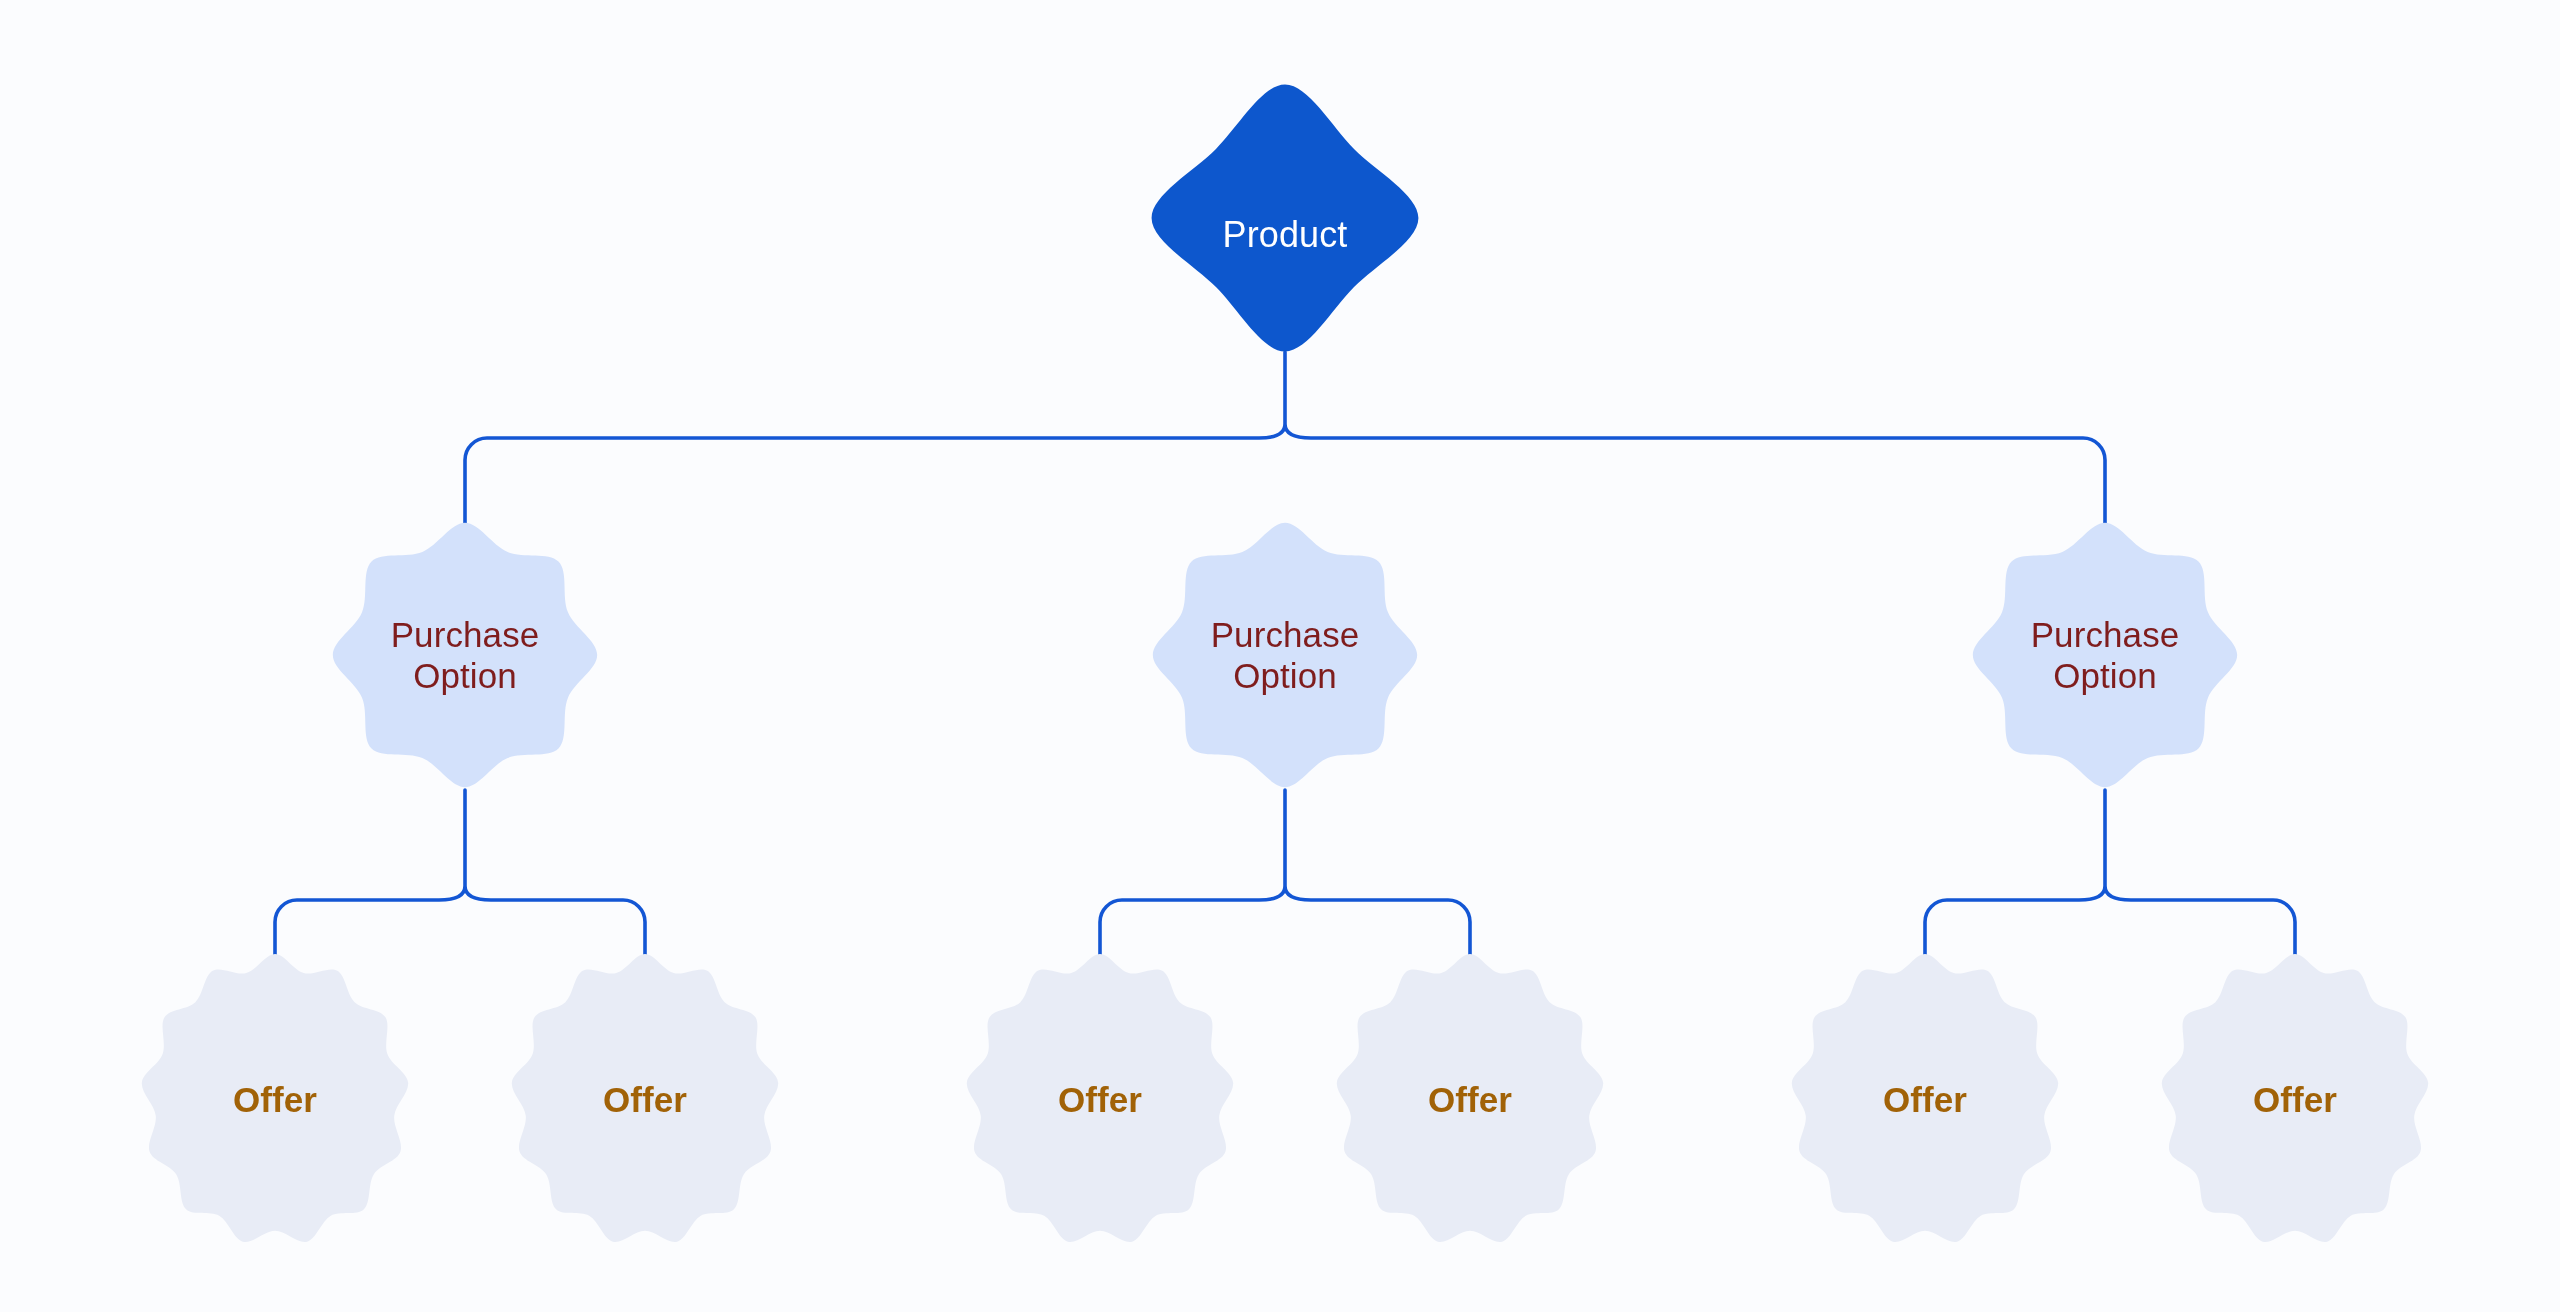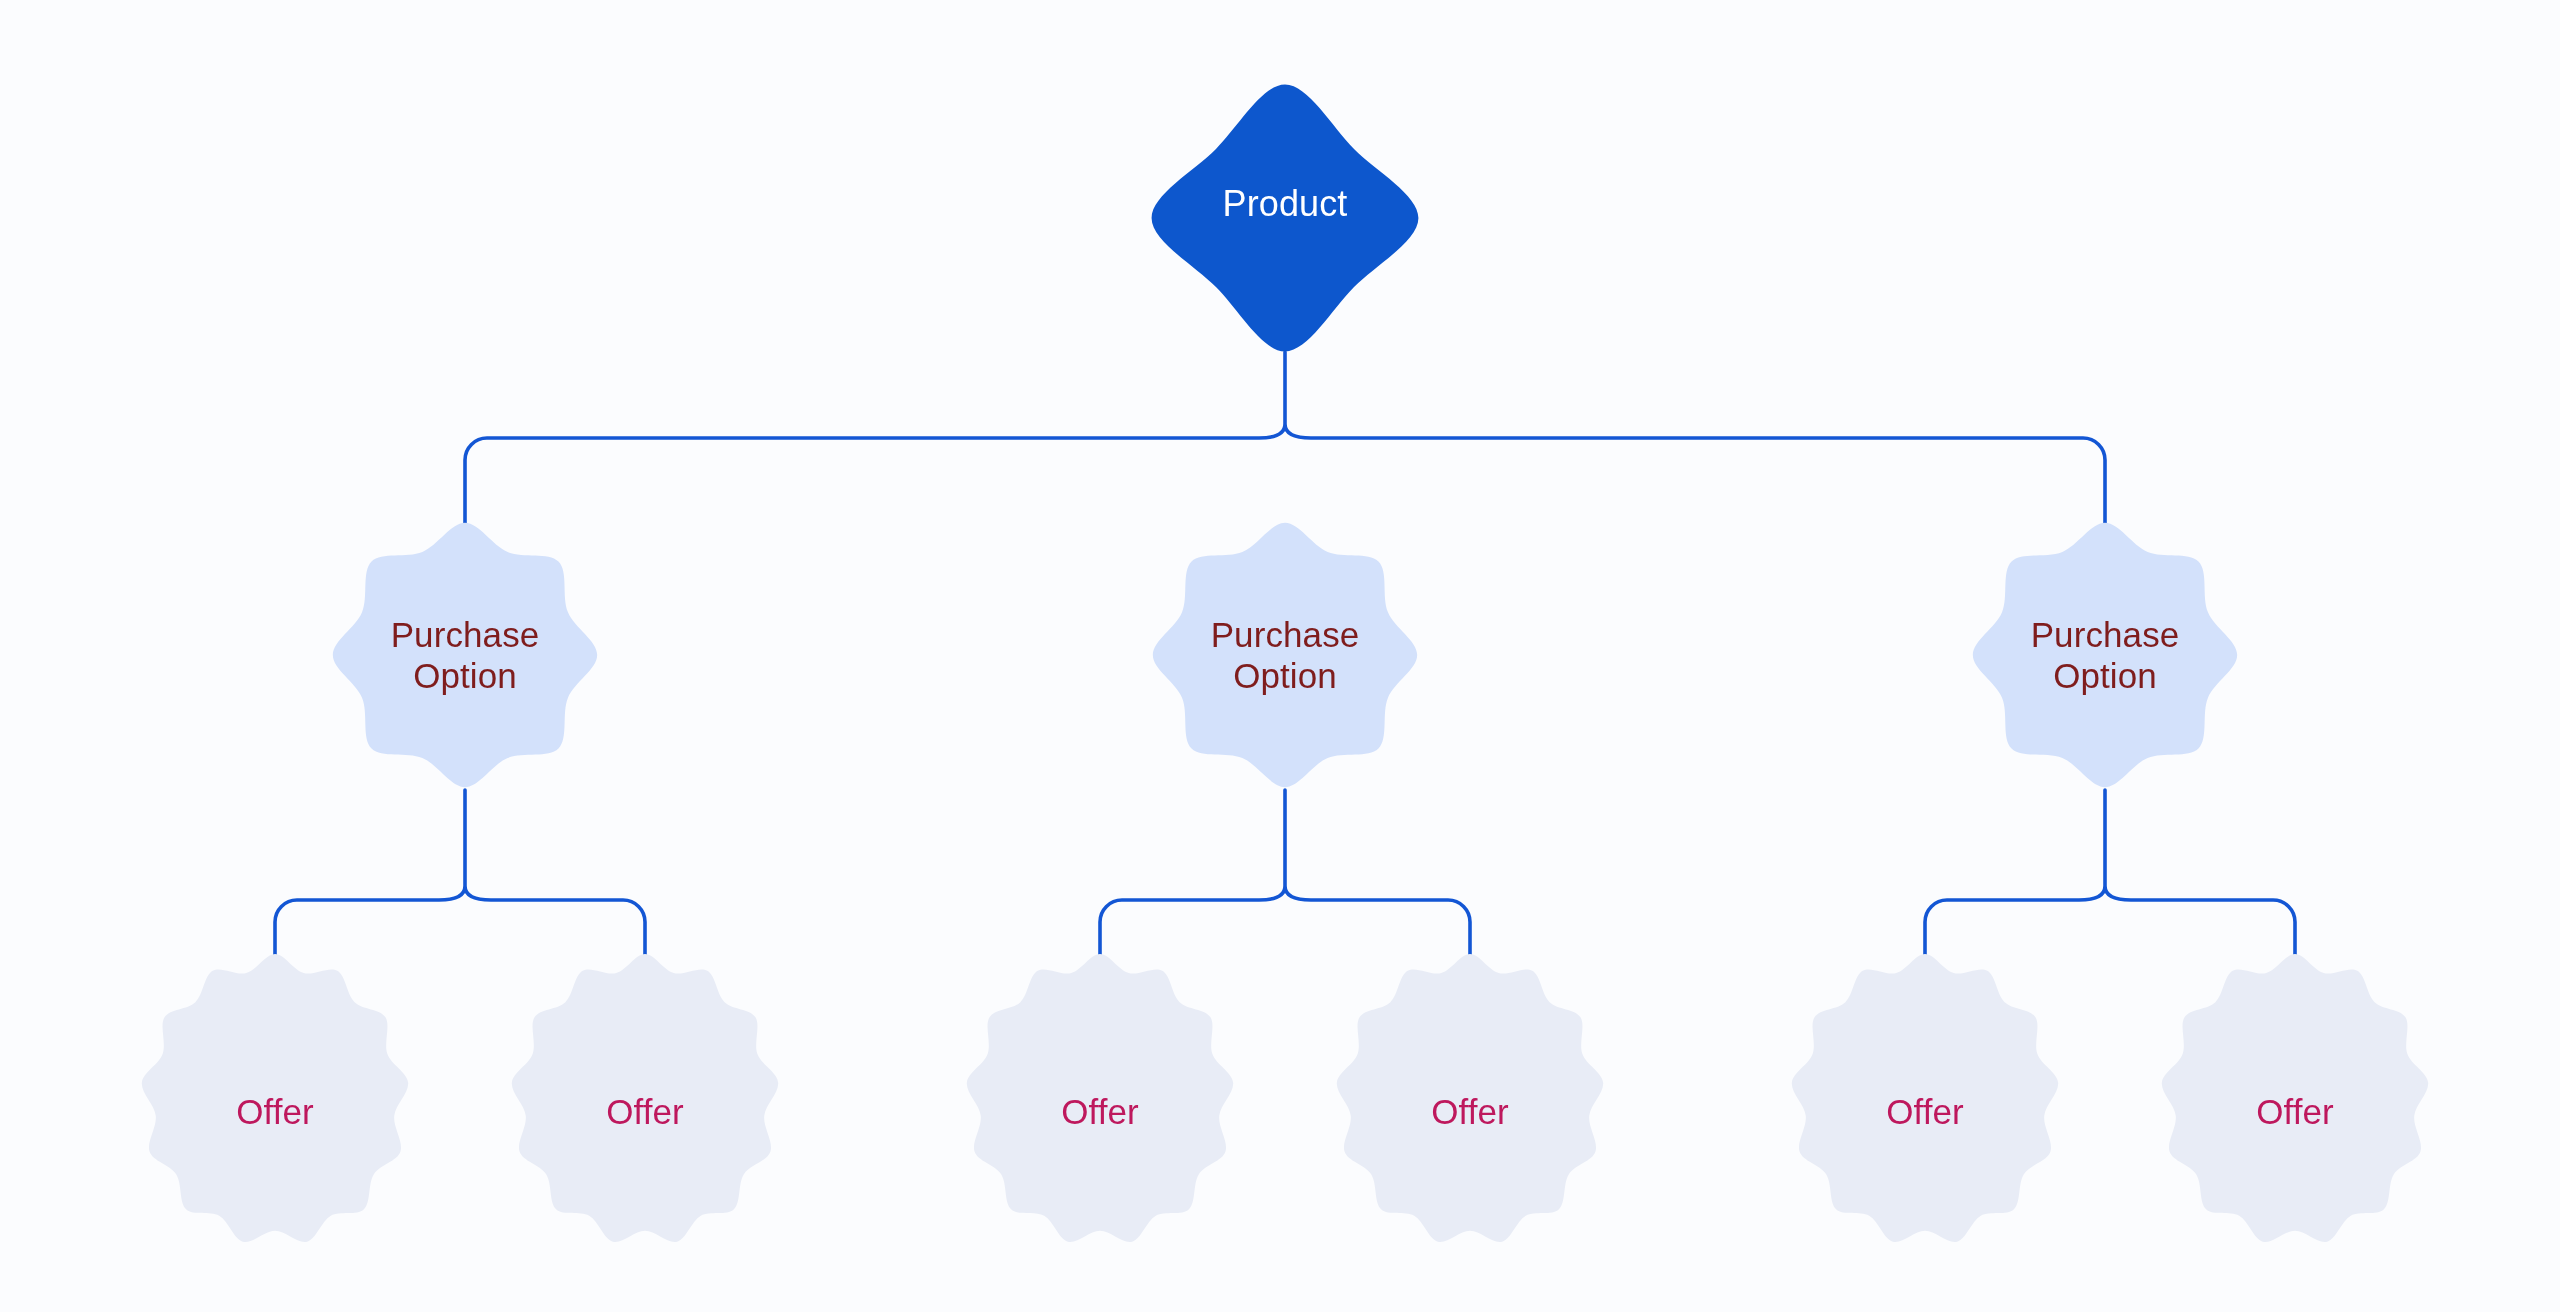--- a/index.html
+++ b/index.html
@@ -40,23 +40,22 @@
     color: #ffffff;
     font-weight: 400;
   }
   .label-purchase {
     font-size: 35px;
     color: #7f1d1d;
     font-weight: 400;
   }
   .label-offer {
     font-size: 35px;
-    color: #be185d;
-    font-weight: 400;
-    margin-top: 12px;
+    color: #a16207;
+    font-weight: 700;
   }
   .hit {
     position: absolute;
     background: transparent;
   }
 </style>
 </head>
 <body>
 
 <div id="stage">
@@ -76,21 +75,21 @@
         <path d="M 1925.00 954.07 C 1934.58 954.07, 1943.36 970.30, 1953.74 973.09 C 1964.13 975.87, 1978.83 965.94, 1987.32 970.79 C 1995.80 975.64, 1996.64 994.44, 2004.65 1002.16 C 2012.66 1009.88, 2029.91 1008.52, 2035.36 1017.11 C 2040.80 1025.69, 2033.51 1042.77, 2037.31 1053.65 C 2041.10 1064.53, 2056.96 1072.06, 2058.12 1082.41 C 2059.27 1092.76, 2045.53 1104.20, 2044.24 1115.76 C 2042.95 1127.31, 2053.78 1142.00, 2050.38 1151.75 C 2046.98 1161.50, 2029.93 1164.67, 2023.85 1174.25 C 2017.77 1183.83, 2021.09 1202.31, 2013.92 1209.23 C 2006.75 1216.14, 1990.29 1210.33, 1980.82 1215.74 C 1971.35 1221.15, 1966.39 1239.19, 1957.09 1241.68 C 1947.79 1244.18, 1935.70 1230.71, 1925.00 1230.71 C 1914.30 1230.71, 1902.21 1244.18, 1892.91 1241.68 C 1883.61 1239.19, 1878.65 1221.15, 1869.18 1215.74 C 1859.71 1210.33, 1843.25 1216.14, 1836.08 1209.23 C 1828.91 1202.31, 1832.23 1183.83, 1826.15 1174.25 C 1820.07 1164.67, 1803.02 1161.50, 1799.62 1151.75 C 1796.22 1142.00, 1807.05 1127.31, 1805.76 1115.76 C 1804.47 1104.20, 1790.73 1092.76, 1791.88 1082.41 C 1793.04 1072.06, 1808.90 1064.53, 1812.69 1053.65 C 1816.49 1042.77, 1809.20 1025.69, 1814.64 1017.11 C 1820.09 1008.52, 1837.34 1009.88, 1845.35 1002.16 C 1853.36 994.44, 1854.20 975.64, 1862.68 970.79 C 1871.17 965.94, 1885.87 975.87, 1896.26 973.09 C 1906.64 970.30, 1915.42 954.07, 1925.00 954.07 Z" fill="#e8ecf6"></path>
         <path d="M 2295.00 954.07 C 2304.58 954.07, 2313.36 970.30, 2323.74 973.09 C 2334.13 975.87, 2348.83 965.94, 2357.32 970.79 C 2365.80 975.64, 2366.64 994.44, 2374.65 1002.16 C 2382.66 1009.88, 2399.91 1008.52, 2405.36 1017.11 C 2410.80 1025.69, 2403.51 1042.77, 2407.31 1053.65 C 2411.10 1064.53, 2426.96 1072.06, 2428.12 1082.41 C 2429.27 1092.76, 2415.53 1104.20, 2414.24 1115.76 C 2412.95 1127.31, 2423.78 1142.00, 2420.38 1151.75 C 2416.98 1161.50, 2399.93 1164.67, 2393.85 1174.25 C 2387.77 1183.83, 2391.09 1202.31, 2383.92 1209.23 C 2376.75 1216.14, 2360.29 1210.33, 2350.82 1215.74 C 2341.35 1221.15, 2336.39 1239.19, 2327.09 1241.68 C 2317.79 1244.18, 2305.70 1230.71, 2295.00 1230.71 C 2284.30 1230.71, 2272.21 1244.18, 2262.91 1241.68 C 2253.61 1239.19, 2248.65 1221.15, 2239.18 1215.74 C 2229.71 1210.33, 2213.25 1216.14, 2206.08 1209.23 C 2198.91 1202.31, 2202.23 1183.83, 2196.15 1174.25 C 2190.07 1164.67, 2173.02 1161.50, 2169.62 1151.75 C 2166.22 1142.00, 2177.05 1127.31, 2175.76 1115.76 C 2174.47 1104.20, 2160.73 1092.76, 2161.88 1082.41 C 2163.04 1072.06, 2178.90 1064.53, 2182.69 1053.65 C 2186.49 1042.77, 2179.20 1025.69, 2184.64 1017.11 C 2190.09 1008.52, 2207.34 1009.88, 2215.35 1002.16 C 2223.36 994.44, 2224.20 975.64, 2232.68 970.79 C 2241.17 965.94, 2255.87 975.87, 2266.26 973.09 C 2276.64 970.30, 2285.42 954.07, 2295.00 954.07 Z" fill="#e8ecf6"></path>
         <path d="M 465.00 522.83 C 479.22 522.83, 492.08 545.57, 507.66 552.02 C 523.23 558.47, 548.41 551.49, 558.46 561.54 C 568.51 571.59, 561.53 596.77, 567.98 612.34 C 574.43 627.92, 597.17 640.78, 597.17 655.00 C 597.17 669.22, 574.43 682.08, 567.98 697.66 C 561.53 713.23, 568.51 738.41, 558.46 748.46 C 548.41 758.51, 523.23 751.53, 507.66 757.98 C 492.08 764.43, 479.22 787.17, 465.00 787.17 C 450.78 787.17, 437.92 764.43, 422.34 757.98 C 406.77 751.53, 381.59 758.51, 371.54 748.46 C 361.49 738.41, 368.47 713.23, 362.02 697.66 C 355.57 682.08, 332.83 669.22, 332.83 655.00 C 332.83 640.78, 355.57 627.92, 362.02 612.34 C 368.47 596.77, 361.49 571.59, 371.54 561.54 C 381.59 551.49, 406.77 558.47, 422.34 552.02 C 437.92 545.57, 450.78 522.83, 465.00 522.83 Z" fill="#d3e1fb"></path>
         <path d="M 1285.00 522.83 C 1299.22 522.83, 1312.08 545.57, 1327.66 552.02 C 1343.23 558.47, 1368.41 551.49, 1378.46 561.54 C 1388.51 571.59, 1381.53 596.77, 1387.98 612.34 C 1394.43 627.92, 1417.17 640.78, 1417.17 655.00 C 1417.17 669.22, 1394.43 682.08, 1387.98 697.66 C 1381.53 713.23, 1388.51 738.41, 1378.46 748.46 C 1368.41 758.51, 1343.23 751.53, 1327.66 757.98 C 1312.08 764.43, 1299.22 787.17, 1285.00 787.17 C 1270.78 787.17, 1257.92 764.43, 1242.34 757.98 C 1226.77 751.53, 1201.59 758.51, 1191.54 748.46 C 1181.49 738.41, 1188.47 713.23, 1182.02 697.66 C 1175.57 682.08, 1152.83 669.22, 1152.83 655.00 C 1152.83 640.78, 1175.57 627.92, 1182.02 612.34 C 1188.47 596.77, 1181.49 571.59, 1191.54 561.54 C 1201.59 551.49, 1226.77 558.47, 1242.34 552.02 C 1257.92 545.57, 1270.78 522.83, 1285.00 522.83 Z" fill="#d3e1fb"></path>
         <path d="M 2105.00 522.83 C 2119.22 522.83, 2132.08 545.57, 2147.66 552.02 C 2163.23 558.47, 2188.41 551.49, 2198.46 561.54 C 2208.51 571.59, 2201.53 596.77, 2207.98 612.34 C 2214.43 627.92, 2237.17 640.78, 2237.17 655.00 C 2237.17 669.22, 2214.43 682.08, 2207.98 697.66 C 2201.53 713.23, 2208.51 738.41, 2198.46 748.46 C 2188.41 758.51, 2163.23 751.53, 2147.66 757.98 C 2132.08 764.43, 2119.22 787.17, 2105.00 787.17 C 2090.78 787.17, 2077.92 764.43, 2062.34 757.98 C 2046.77 751.53, 2021.59 758.51, 2011.54 748.46 C 2001.49 738.41, 2008.47 713.23, 2002.02 697.66 C 1995.57 682.08, 1972.83 669.22, 1972.83 655.00 C 1972.83 640.78, 1995.57 627.92, 2002.02 612.34 C 2008.47 596.77, 2001.49 571.59, 2011.54 561.54 C 2021.59 551.49, 2046.77 558.47, 2062.34 552.02 C 2077.92 545.57, 2090.78 522.83, 2105.00 522.83 Z" fill="#d3e1fb"></path>
         <path d="M 1285.00 84.58 C 1308.01 84.58, 1331.79 126.74, 1354.02 148.98 C 1376.26 171.21, 1418.42 194.99, 1418.42 218.00 C 1418.42 241.01, 1376.26 264.79, 1354.02 287.02 C 1331.79 309.26, 1308.01 351.42, 1285.00 351.42 C 1261.99 351.42, 1238.21 309.26, 1215.98 287.02 C 1193.74 264.79, 1151.58 241.01, 1151.58 218.00 C 1151.58 194.99, 1193.74 171.21, 1215.98 148.98 C 1238.21 126.74, 1261.99 84.58, 1285.00 84.58 Z" fill="#0d57cd"></path>
       </g>
   </svg>
 
   <div id="labels-layer">
-      <div class="node-label label-product" style="left: 1151px; width: 268px; top: 204px; transform: translateY(-50%);">Product</div>
+      <div class="node-label label-product" style="left: 1151px; width: 268px; top: 235px; transform: translateY(-50%);">Product</div>
       <div class="node-label label-purchase" style="left: 331px; width: 268px; top: 655px; transform: translateY(-50%);"><div>Purchase</div><div>Option</div></div>
       <div class="node-label label-purchase" style="left: 1151px; width: 268px; top: 655px; transform: translateY(-50%);"><div>Purchase</div><div>Option</div></div>
       <div class="node-label label-purchase" style="left: 1971px; width: 268px; top: 655px; transform: translateY(-50%);"><div>Purchase</div><div>Option</div></div>
       <div class="node-label label-offer" style="left: 139px; width: 272px; top: 1100px; transform: translateY(-50%);">Offer</div>
       <div class="node-label label-offer" style="left: 509px; width: 272px; top: 1100px; transform: translateY(-50%);">Offer</div>
       <div class="node-label label-offer" style="left: 964px; width: 272px; top: 1100px; transform: translateY(-50%);">Offer</div>
       <div class="node-label label-offer" style="left: 1334px; width: 272px; top: 1100px; transform: translateY(-50%);">Offer</div>
       <div class="node-label label-offer" style="left: 1789px; width: 272px; top: 1100px; transform: translateY(-50%);">Offer</div>
       <div class="node-label label-offer" style="left: 2159px; width: 272px; top: 1100px; transform: translateY(-50%);">Offer</div>
     </div>

